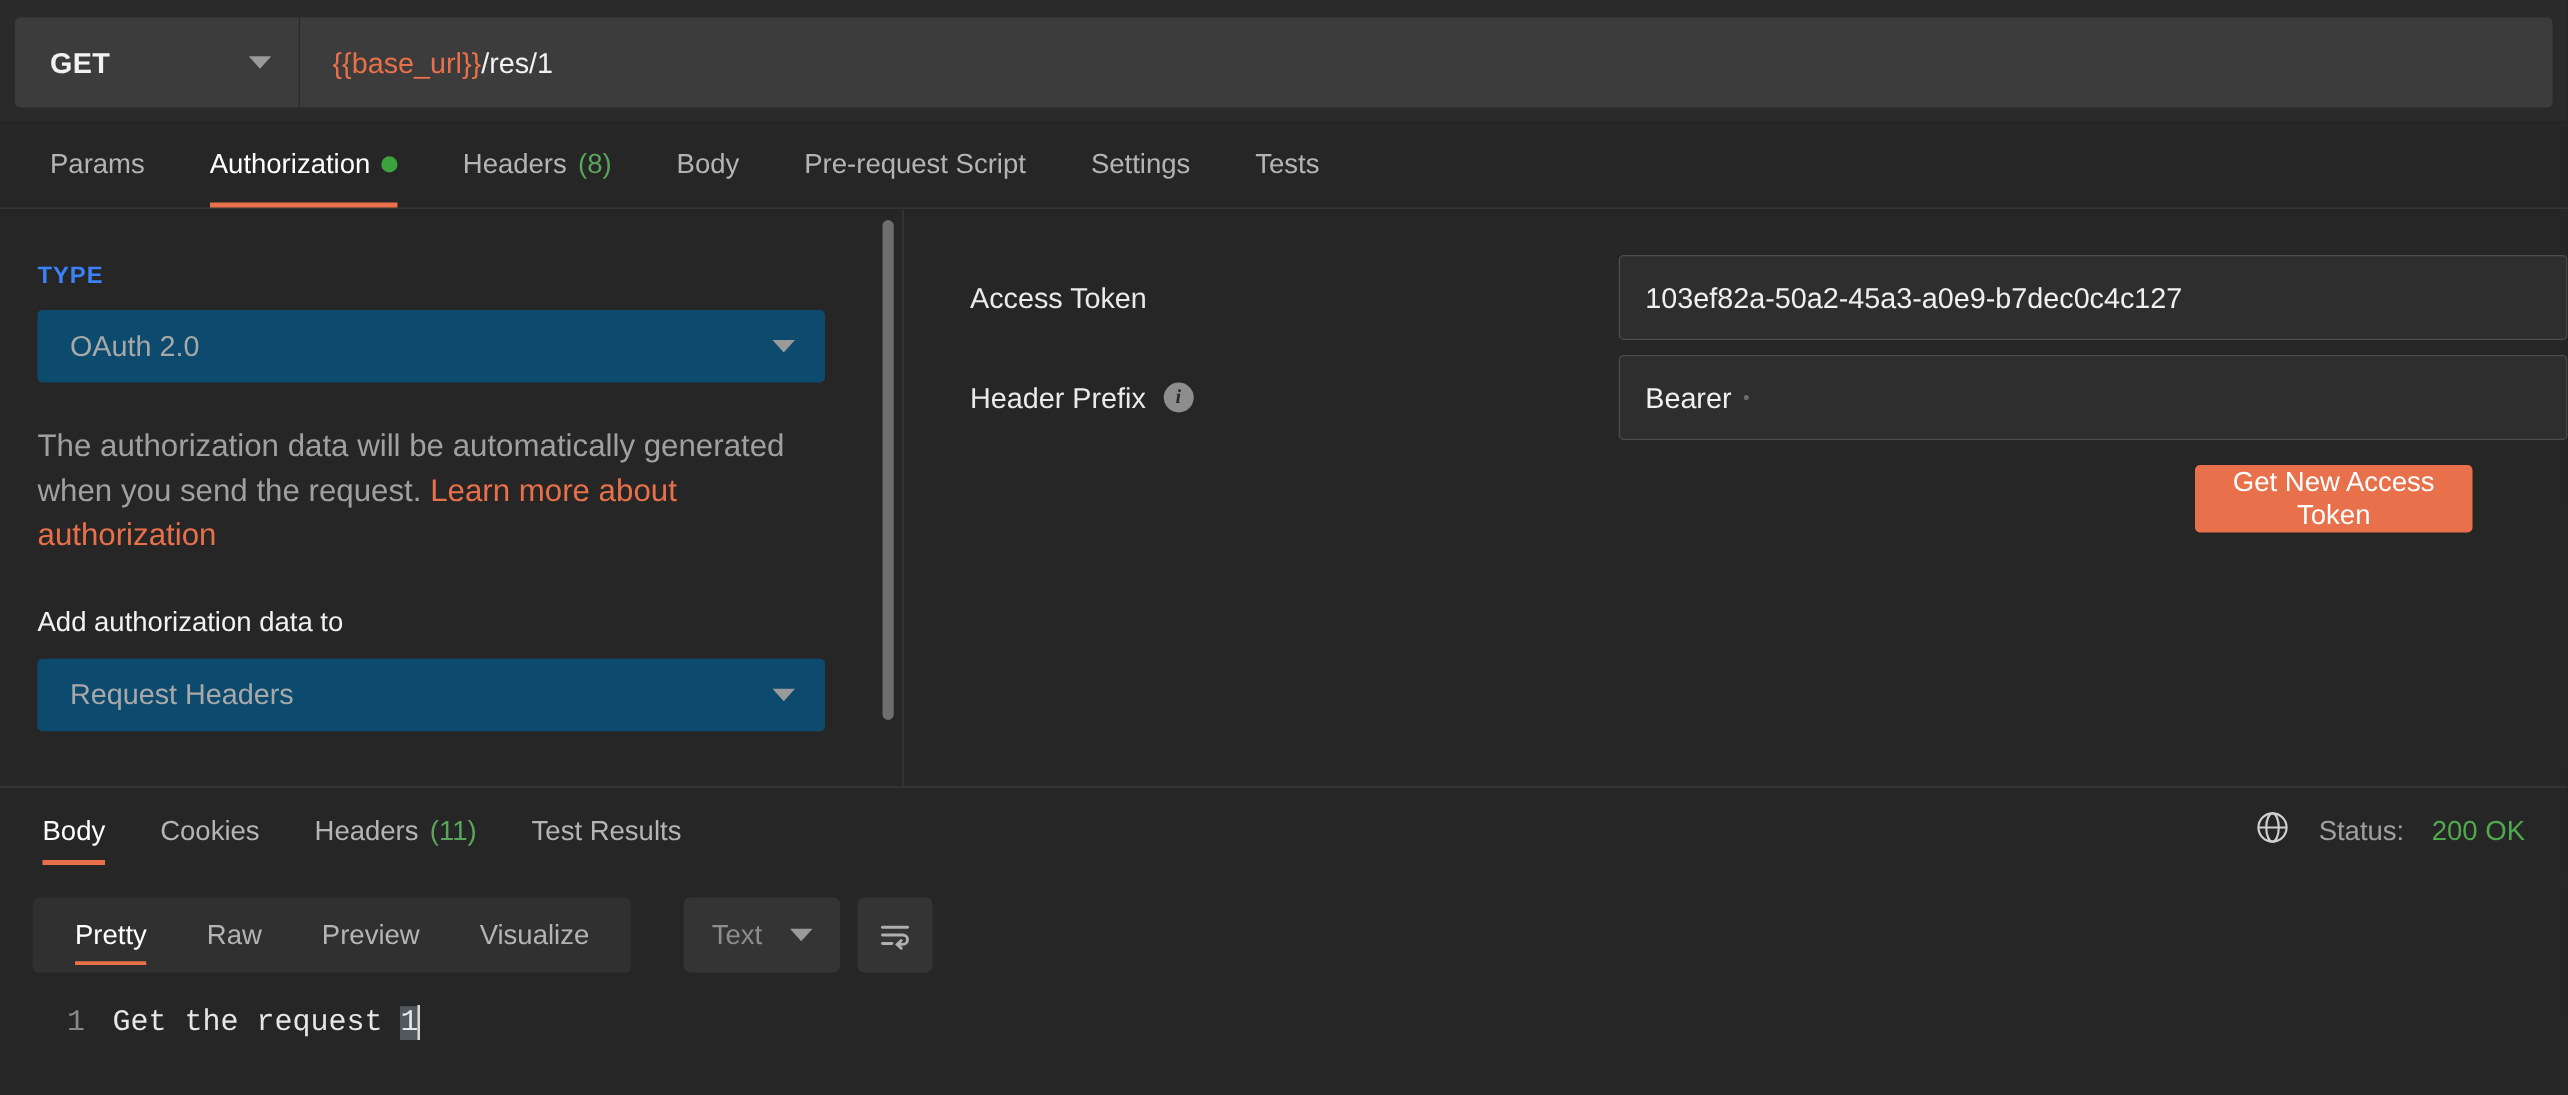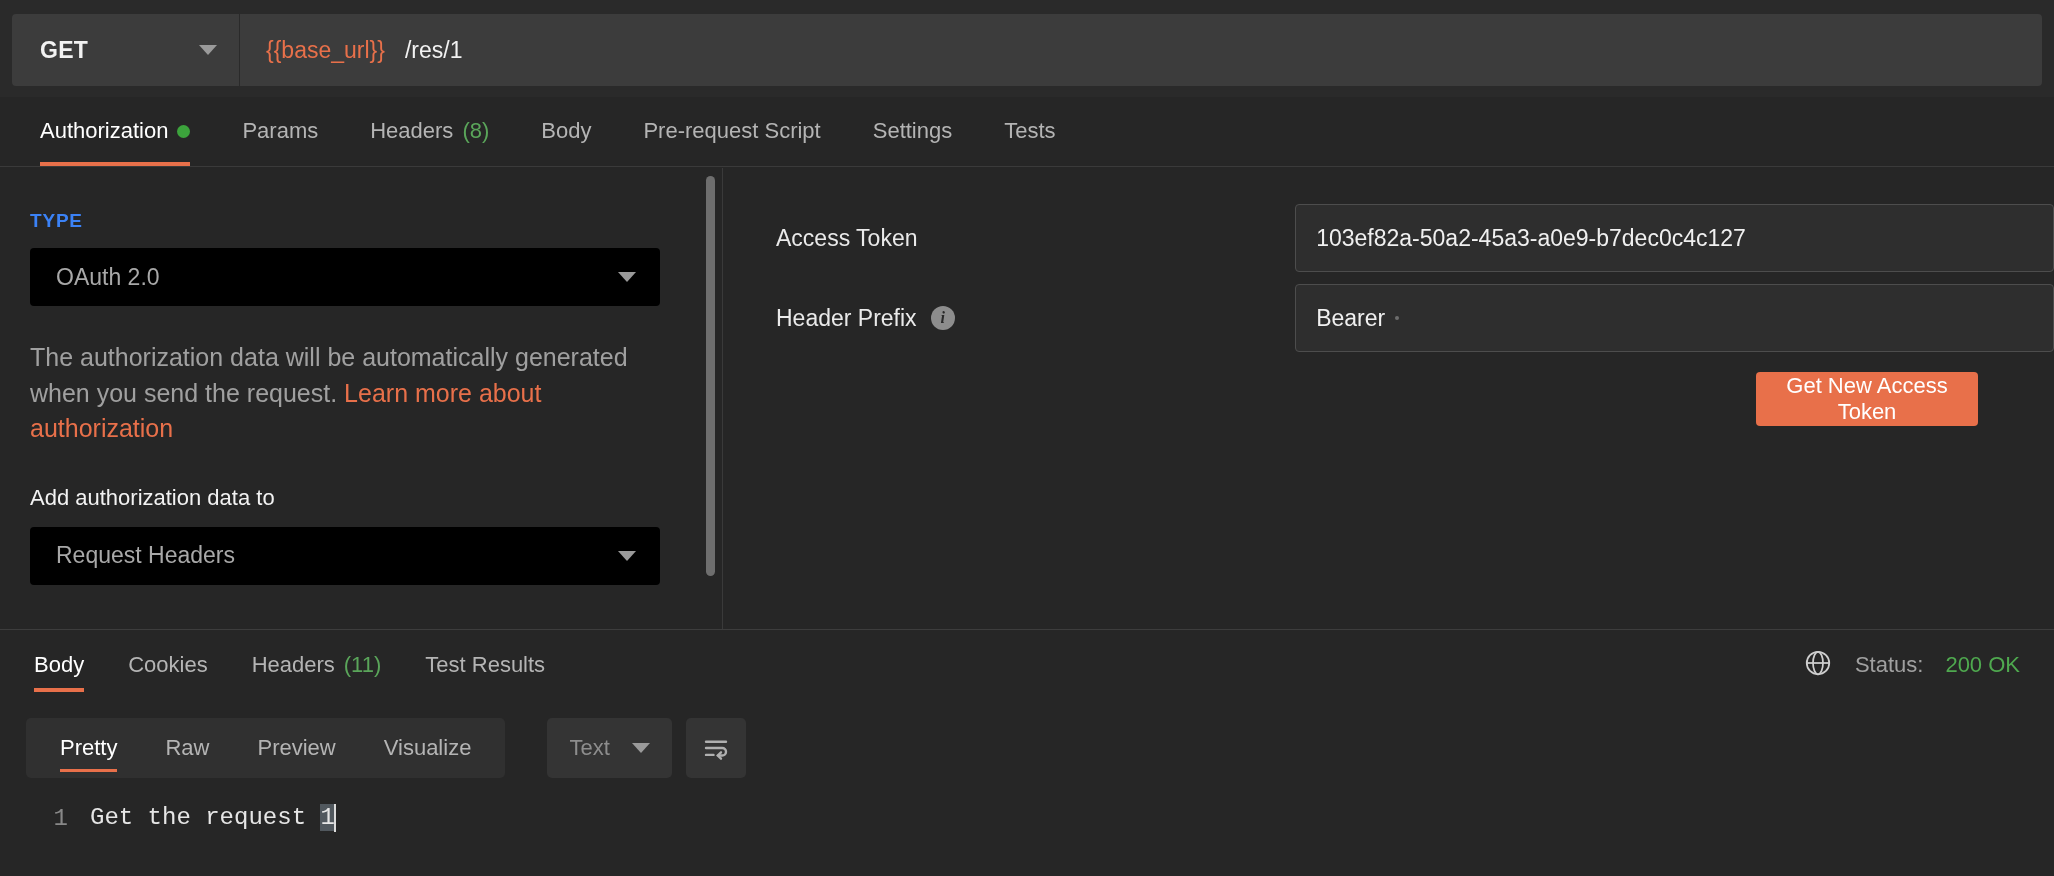--- a/index.html
+++ b/index.html
@@ -58,21 +58,20 @@
   }
   .url-input {
     flex: 1;
     display: flex;
     align-items: center;
     padding-left: 26px;
     font-size: 23px;
     cursor: text;
     white-space: nowrap;
     overflow: hidden;
-    gap: 20px;
   }
   .url-var { color: #e8704a; }
   .url-path { color: #f2f2f2; }
 
   
   .req-tabs {
     position: absolute;
     top: 97px; left: 0;
     width: 2054px;
     height: 70px;
@@ -148,21 +147,21 @@
   .field-label-caps {
     color: #3b82f6;
     font-size: 19px;
     font-weight: bold;
     letter-spacing: 0.8px;
     margin-bottom: 16px;
   }
   .select-box {
     width: 630px;
     height: 58px;
-    background: #000000;
+    background: #0c4a6e;
     border-radius: 4px;
     display: flex;
     align-items: center;
     justify-content: space-between;
     padding: 0 24px 0 26px;
     cursor: pointer;
   }
   .select-value {
     color: #a8a8a8;
     font-size: 23px;
@@ -398,26 +397,26 @@
       <span class="caret-down"></span>
     </div>
     <div class="url-input">
       <span class="url-var">{{base_url}}</span>
         <span class="url-path">/res/1</span>
     </div>
   </div>
 </div>
 
 <div class="req-tabs">
+  <div class="req-tab">
+    <span>Params</span>
+  </div>
   <div class="req-tab active">
     <span>Authorization</span>
     <span class="green-dot"></span>
-  </div>
-  <div class="req-tab">
-    <span>Params</span>
   </div>
   <div class="req-tab">
     <span>Headers</span>
     <span class="tab-count">(8)</span>
   </div>
   <div class="req-tab">
     <span>Body</span>
   </div>
   <div class="req-tab">
     <span>Pre-request Script</span>

